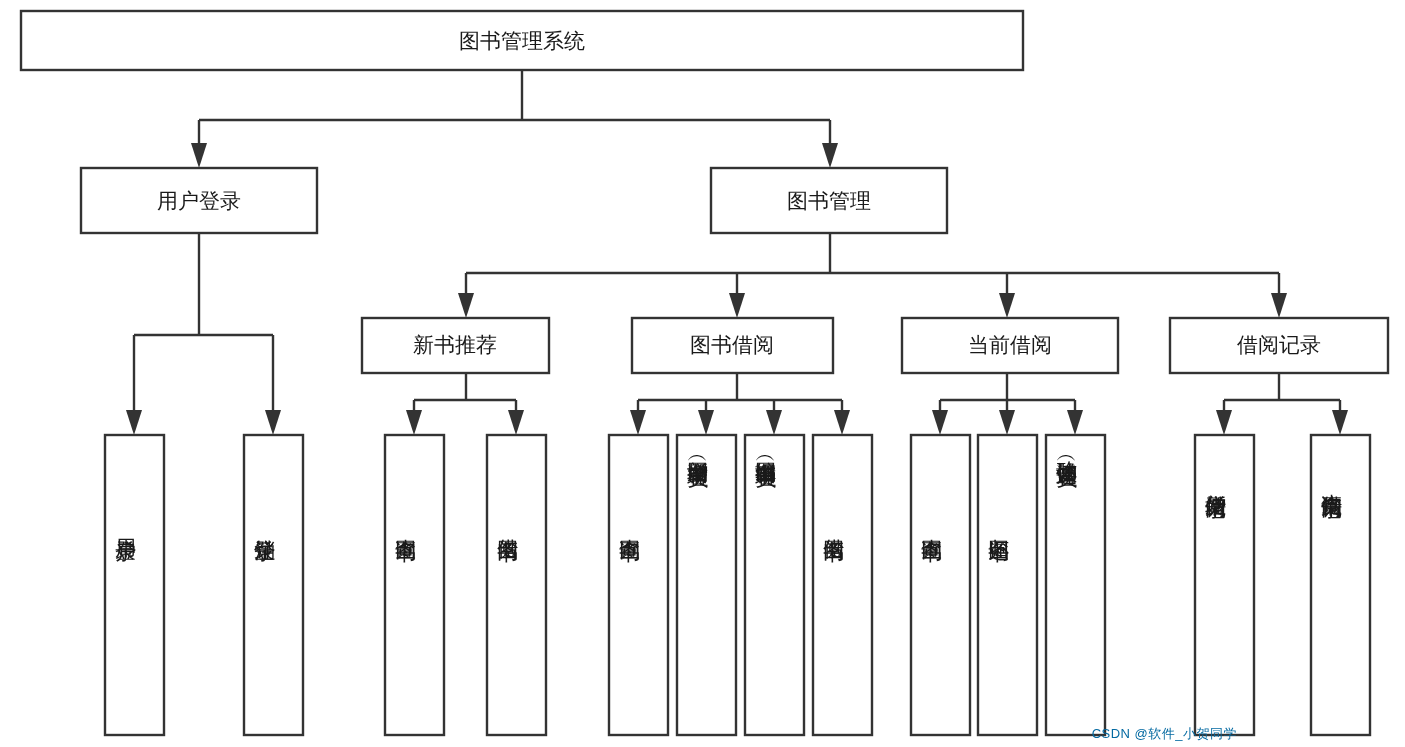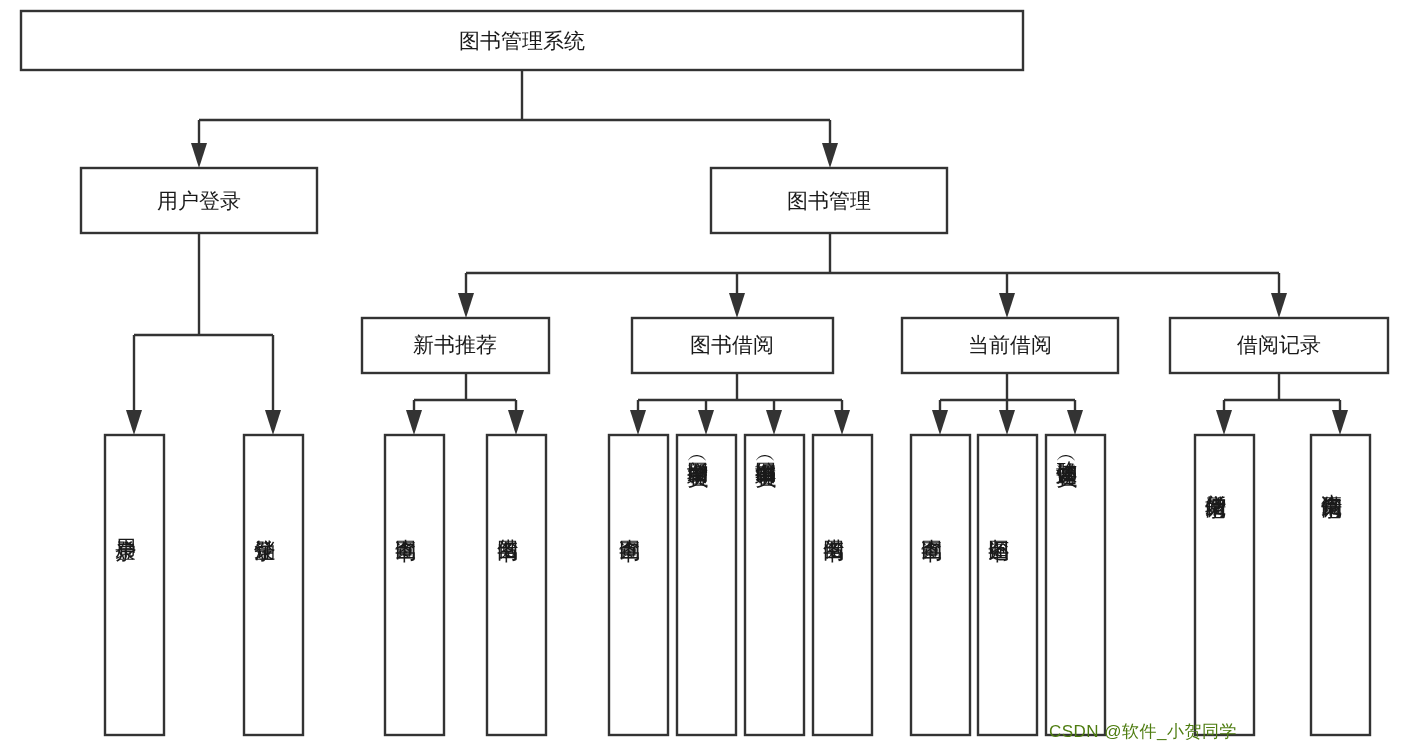--- a/index.html
+++ b/index.html
@@ -57,22 +57,22 @@
     text-orientation: upright;
     dominant-baseline: hanging;
     text-anchor: start;
     letter-spacing: 1px;
   }
   .watermark-text {
     position: absolute;
     right: 10px;
     bottom: 4px;
     font-family: "Liberation Sans", "DejaVu Sans", sans-serif;
-    font-size: 17px;
-    color: #4d7c0f;
+    font-size: 13px;
+    color: #0369a1;
     white-space: nowrap;
     letter-spacing: 0.5px;
   }
 </style>
 </head>
 <body>
 
 <div id="diagram-root">
 
   <svg id="tree-svg" viewBox="0 0 1405 747">

